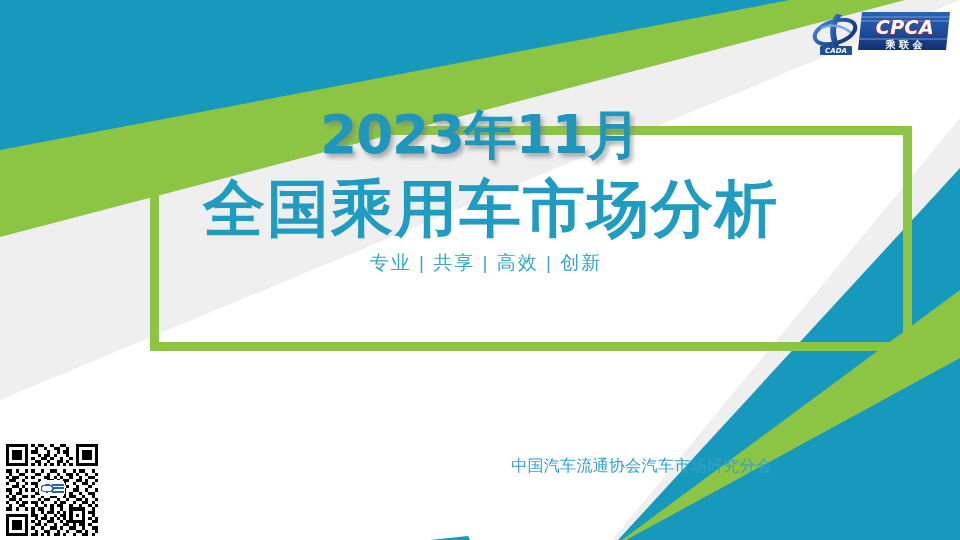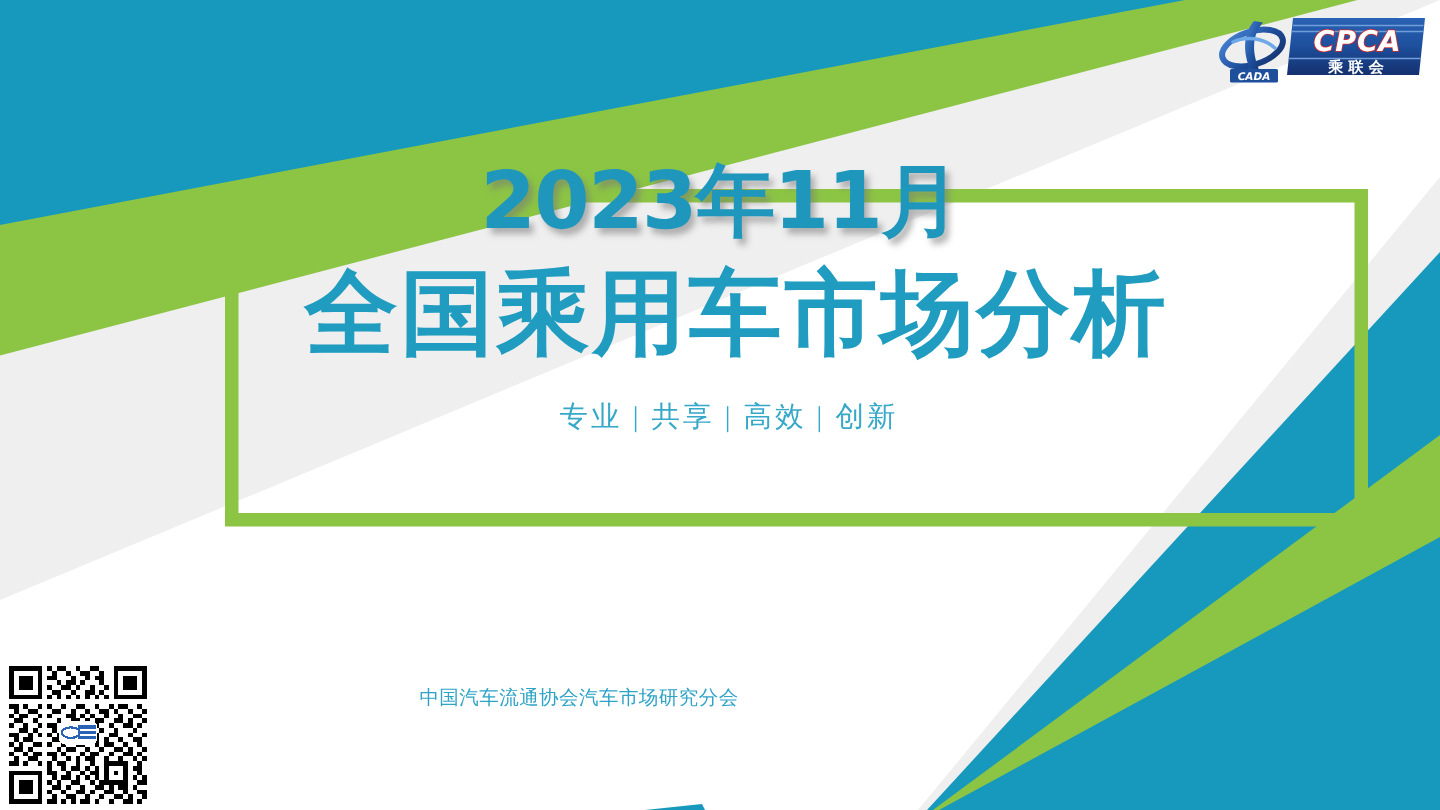--- a/index.html
+++ b/index.html
@@ -76,40 +76,40 @@
     font-family: "DejaVu Sans", sans-serif;
     font-weight: 700;
     font-size: 62px;
     line-height: 74px;
     letter-spacing: 2px;
     color: #1f9cc0;
     white-space: nowrap;
     margin-left: 22px;
   }
   .headline-sub {
-    margin-top: 20px;
-    font-family: Liberation Serif, serif;
+    margin-top: 4px;
+    font-family: Liberation Sans, sans-serif;
     font-weight: 400;
     font-size: 19px;
     line-height: 26px;
     letter-spacing: 2px;
     color: #36a8c8;
     white-space: nowrap;
     padding-left: 12px;
   }
 
   
   .footer {
     position: absolute;
     left: 0;
     top: 458px;
     width: 772px;
-    text-align: center;
+    text-align: right;
     font-family: "DejaVu Sans", sans-serif;
-    font-size: 13px;
+    font-size: 16px;
     line-height: 16px;
     letter-spacing: 0.3px;
     color: #2fa3c6;
   }
   .footer div { white-space: nowrap; }
 
   
   .qr {
     position: absolute;
     left: 6px;

